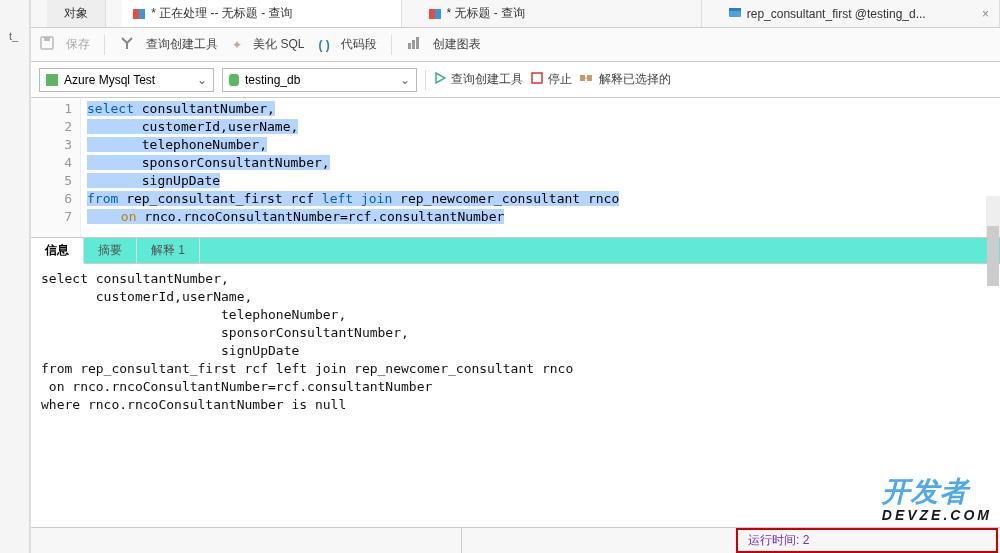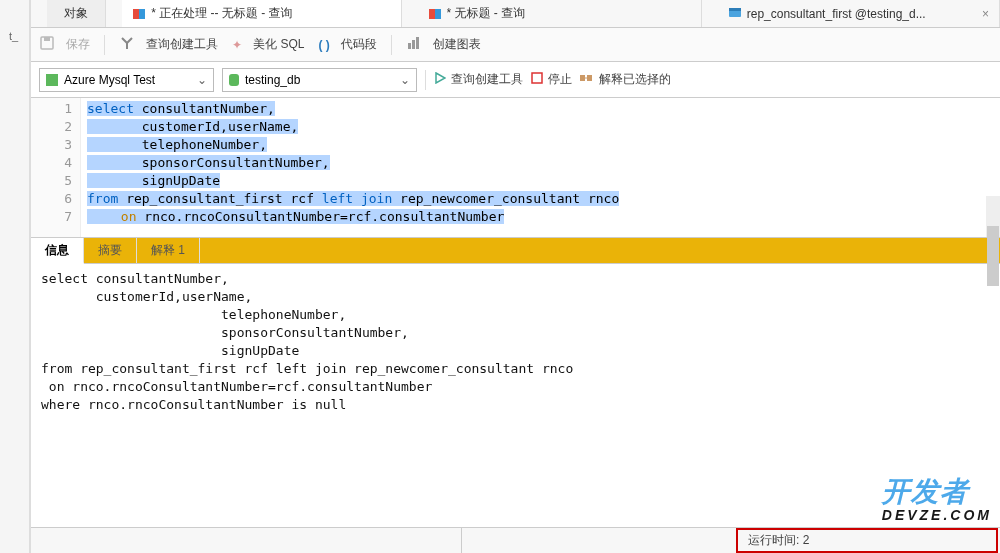--- a/index.html
+++ b/index.html
@@ -155,21 +155,21 @@
       right: 1px;
       top: 30px;
       height: 60px;
       background: #ccc;
     }
     
     .result-tabs {
       display: flex;
       border-bottom: 1px solid #ccc;
       height: 26px;
-      background: #eab308;
+      background: #5eead4;
     }
     .rtab {
       padding: 4px 14px;
       border-right: 1px solid #ddd;
       font-size: 12px;
       color: #555;
     }
     .rtab.active {
       background: #fff;
       font-weight: bold;
@@ -197,21 +197,21 @@
       align-items: center;
       background: #f7f7f7;
     }
     .status-seg {
       border-left: 1px solid #ccc;
       height: 100%;
       display: flex;
       align-items: center;
       padding: 0 10px;
       font-size: 12px;
-      color: #404040;
+      color: #6d28d9;
     }
     .status-seg.first { flex: 0 0 430px; border-left: none;}
     .status-seg.mid { flex: 0 0 275px; }
     .status-seg.last { flex: 1; border: 2px solid #c00; margin: -2px 2px -2px 0; }
     
     .watermark {
       position: absolute;
       right: 8px;
       bottom: 30px;
       font-size: 28px;

